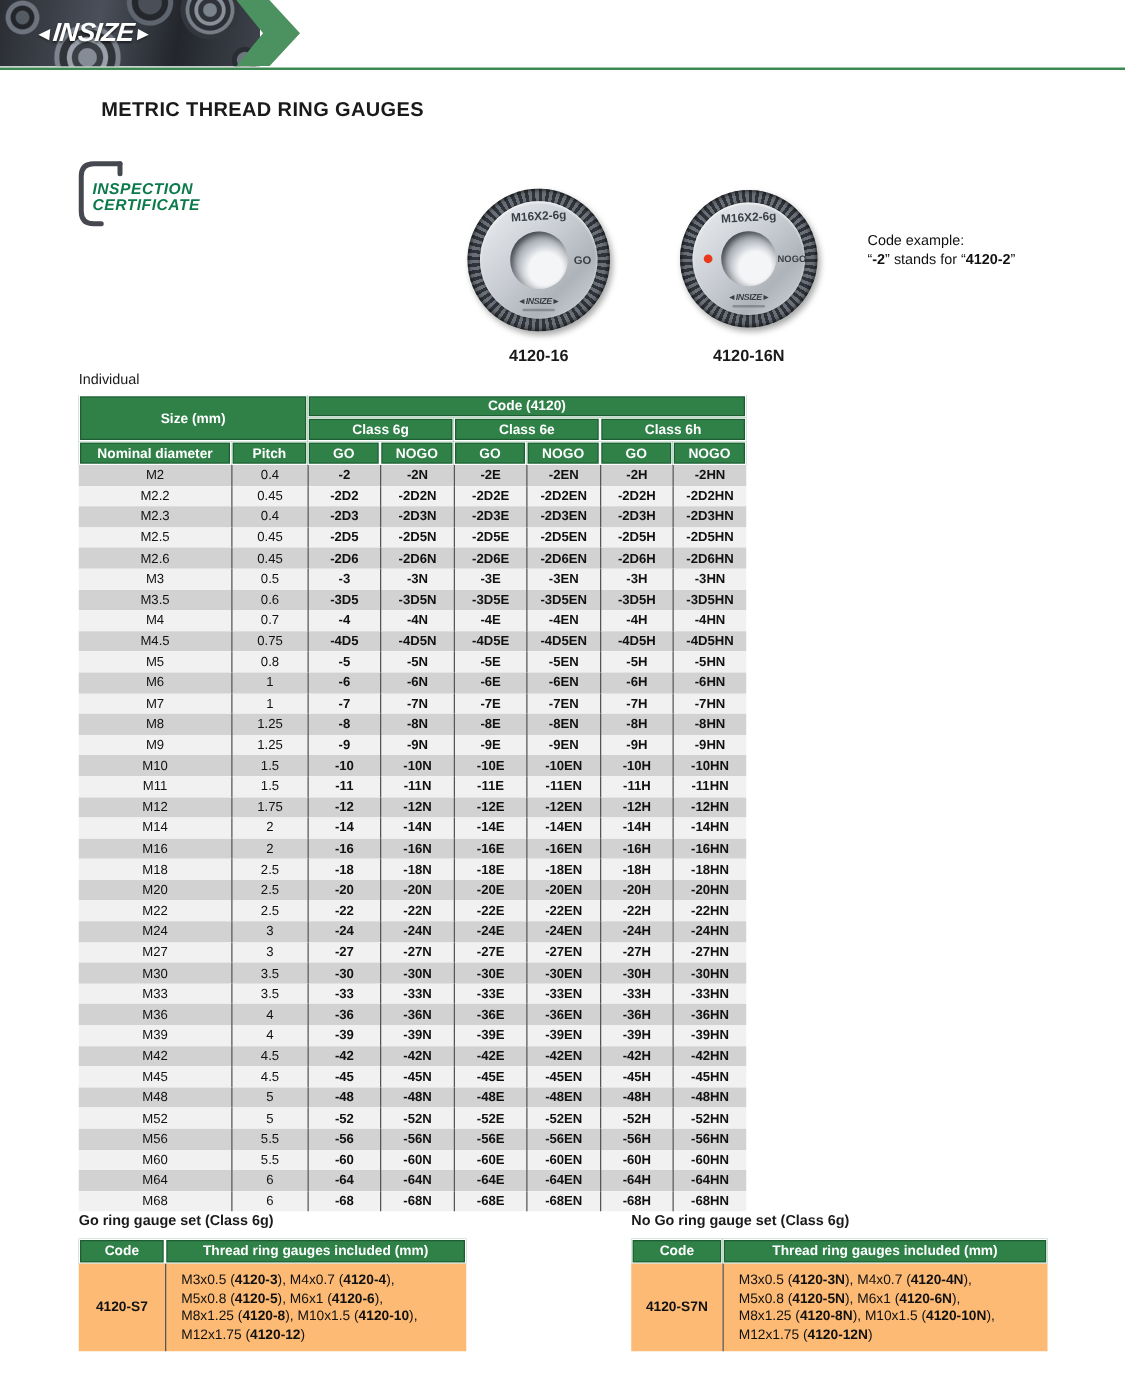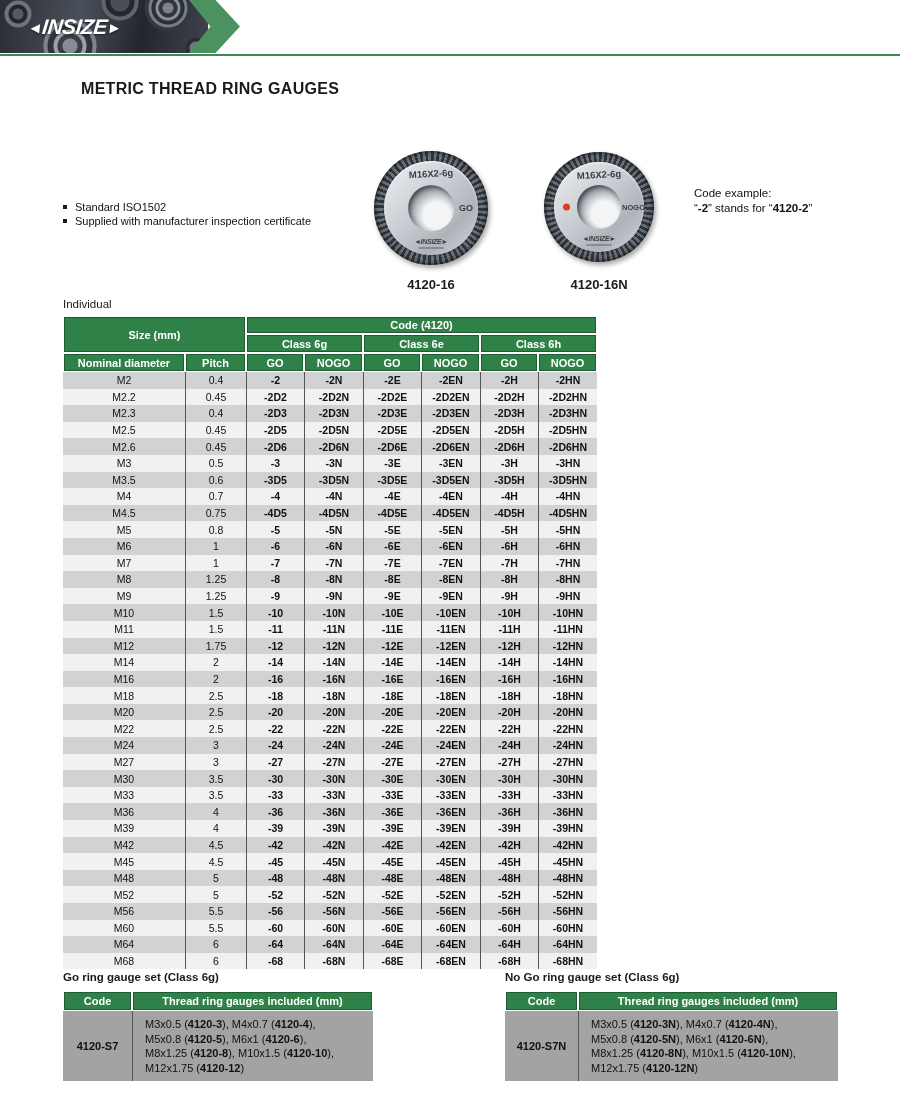--- a/index.html
+++ b/index.html
@@ -99,42 +99,48 @@
   
   .set { position:absolute; top:959px;margin-top:12px; }
   #set-go   { left:63px;  width:310px; }
   #set-nogo { left:505px; width:333px; }
   .set-title { font-size:11.5px; font-weight:bold; margin-bottom:8px; color:#1a1a1a; }
   .set table { width:100%; }
   .set thead th {
     background:#2f8148; color:#fff; font-size:11px; font-weight:bold; height:20px; text-align:center;
     border:1px solid #fff; box-shadow:inset 0 0 0 1px #1e5c33; padding:0;
   }
-  .set tbody td { background:#a3a3a3; font-size:11px; vertical-align:middle; }
+  .set tbody td { background:#fdba74; font-size:11px; vertical-align:middle; }
   .set tbody td.set-code { text-align:center; font-weight:bold; }
   .set tbody td.set-list { text-align:left; padding:6px 4px 6px 12px; line-height:14.5px; border-left:1px solid #555; }
 </style>
 </head>
 <body>
 
 <div id="page">
 
   <div class="photo">
     <div class="insize-logo"><span class="arr">◄</span><span>INSIZE</span><span class="arr">►</span></div>
   </div>
   <div class="chevron"></div>
   <div class="hline"></div>
 
   <div class="page-title">METRIC THREAD RING GAUGES</div>
 
-
-  <ul class="features">
-    <li>Standard ISO1502</li>
-    <li>Supplied with manufacturer inspection certificate</li>
-  </ul>
+  <div class="cert">
+    <svg width="44" height="58" viewBox="0 0 44 58">
+      <path d="M36 4 H15 Q5 4 5 14 V42 Q5 52 15 52 H21" fill="none" stroke="#45494f" stroke-width="4" stroke-linecap="round"></path>
+      <path d="M36 4 V12" fill="none" stroke="#45494f" stroke-width="4" stroke-linecap="round"></path>
+    </svg>
+    <div class="cert-text">
+      <div>INSPECTION</div>
+      <div>CERTIFICATE</div>
+    </div>
+  </div>
+
 
   <div class="ring" id="ring-go">
     <div class="rim"></div>
     <div class="face"></div>
     <div class="hole"></div>
     <div class="marking">M16X2-6g</div>
     <div class="side-label">GO</div>
     <div class="mini-logo">◄INSIZE►</div>
     <div class="serial-line"></div>
   </div>

